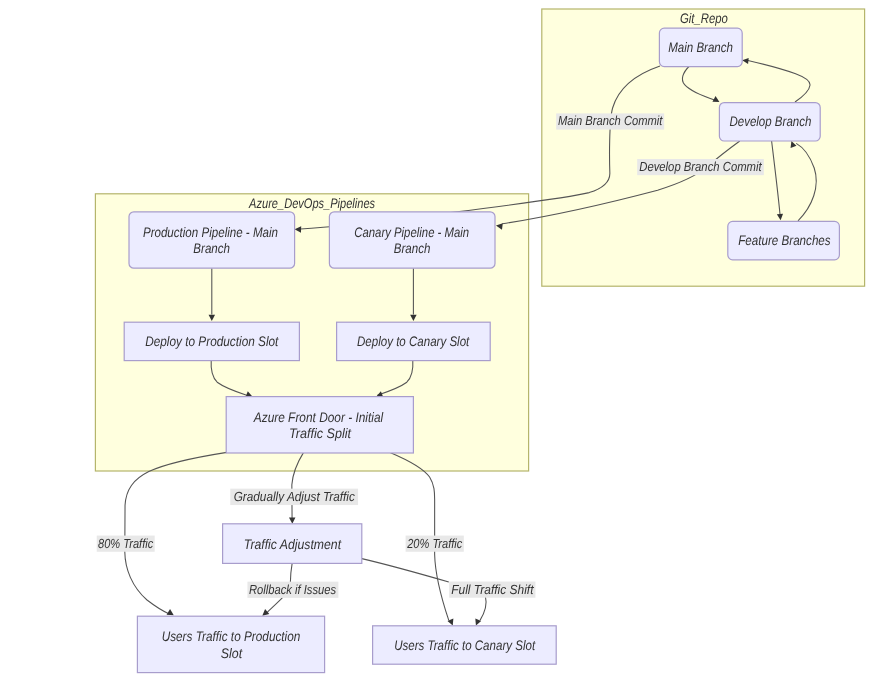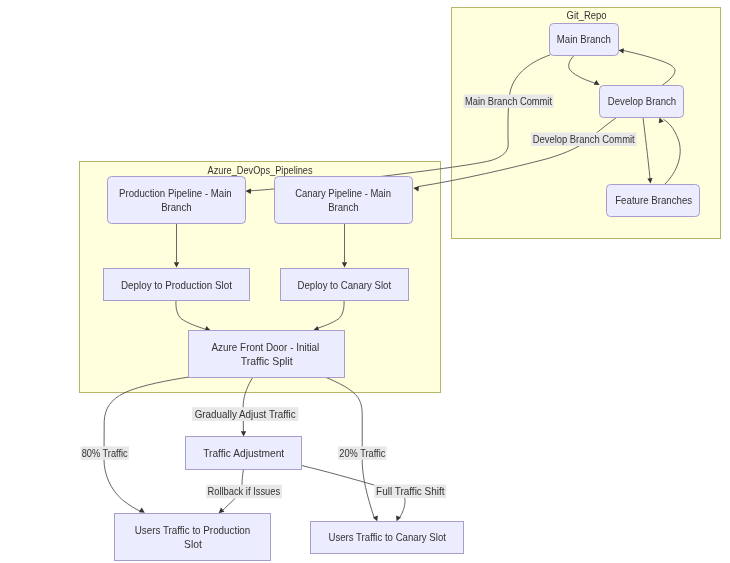--- a/index.html
+++ b/index.html
@@ -1,18 +1,18 @@
 <!DOCTYPE html>
 <html><head>
 <meta charset="utf-8">
 <title>Azure DevOps Canary Deployment Flowchart</title>
 <style>
   html,body{margin:0;padding:0;background:#ffffff;}
   body{width:730px;height:563px;overflow:hidden;font-family:"Liberation Sans",sans-serif;}
-  #canvas{position:relative;width:730px;height:536px;background:#ffffff;}
+  #canvas{position:relative;width:730px;height:536px;background:#ffffff;font-style:italic;}
   svg#chart{display:block;width:730px;height:563px;shape-rendering:geometricPrecision;}
   text{-webkit-font-smoothing:antialiased;}
   #canvas{will-change:transform;}
   .cluster-rect{fill:#ffffde;stroke:#b5b56b;stroke-width:1;}
   .cluster-label{font-family:"Liberation Sans",sans-serif;font-size:11.5px;fill:#333333;text-anchor:middle;}
   .node-rect{fill:#ececff;stroke:#a89dcc;stroke-width:1;}
   .node-label{font-family:"Liberation Sans",sans-serif;font-size:11.5px;fill:#333333;text-anchor:middle;}
   .edge-path{fill:none;stroke:#555555;stroke-width:0.9;}
   .arrow-head{fill:#333333;stroke:none;}
   .edge-label-bg{fill:#e8e8e8;}

